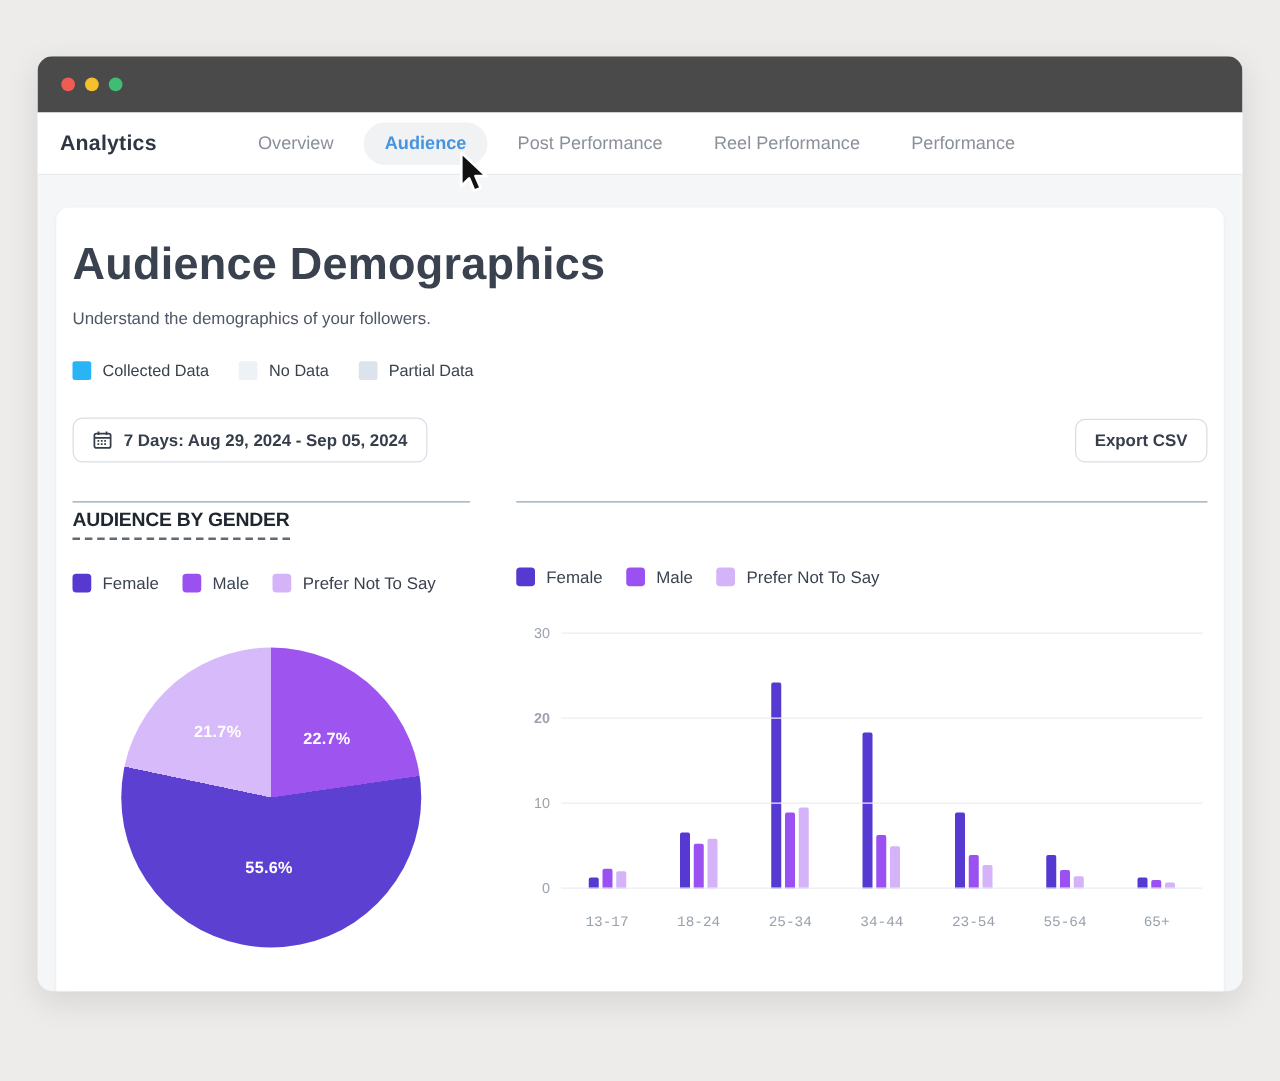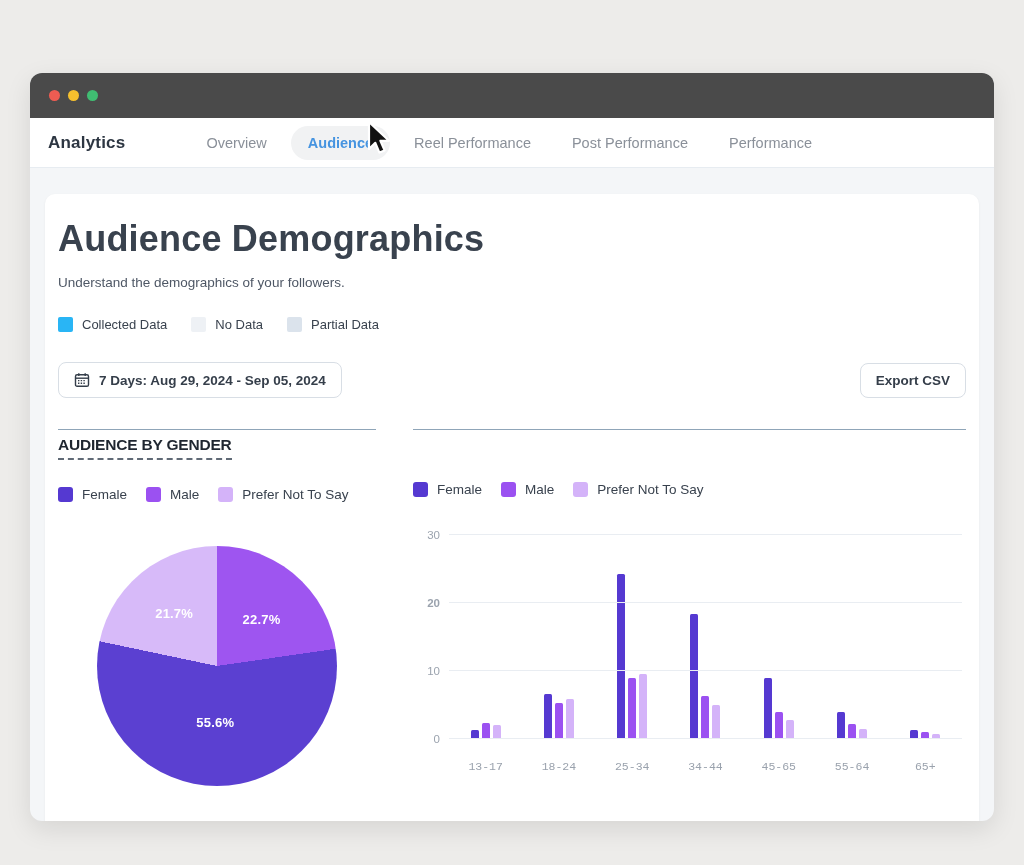--- a/index.html
+++ b/index.html
@@ -11,21 +11,20 @@
     overflow: hidden;
   }
 
   
   .window {
     position: absolute; left: 30px; top: 45px;
     width: 964px; height: 748px;
     border-radius: 12px; overflow: hidden;
     background: #f4f6f8;
     box-shadow: 0 8px 26px rgba(0,0,0,.10);
-    margin-top: 28px;
   }
   .titlebar {
     height: 45px; background: #4a4a4a;
     display: flex; align-items: center; padding-left: 19px; gap: 8px;
   }
   .dot { width: 11px; height: 11px; border-radius: 50%; }
 
   
   .navbar {
     height: 50px; background: #fff; border-bottom: 1px solid #e7ecf1;
@@ -111,22 +110,22 @@
     <span class="dot" style="background: rgb(238, 92, 82);"></span>
     <span class="dot" style="background: rgb(245, 192, 46);"></span>
     <span class="dot" style="background: rgb(64, 189, 114);"></span>
   </div>
 
   <div class="navbar">
     <span class="brand">Analytics</span>
     <div class="tabs">
       <span class="tab">Overview</span>
       <span class="tab active">Audience</span>
+      <span class="tab">Post Performance</span>
       <span class="tab">Reel Performance</span>
-      <span class="tab">Post Performance</span>
       <span class="tab">Performance</span>
     </div>
   </div>
 
   <div class="content">
     <div class="card">
 
       <div class="page-title">Audience Demographics</div>
       <div class="subtitle">Understand the demographics of your followers.</div>
 
@@ -248,21 +247,21 @@
                 <div class="gridline" style="bottom: 66.6667%;"></div>
                 <span class="ylabel" style="bottom: 66.6667%; font-weight: bold;">20</span>
                 <div class="gridline" style="bottom: 100%;"></div>
                 <span class="ylabel" style="bottom: 100%;">30</span>
               </div>
             <div class="xlabels" id="xlabels">
                 <span class="xlabel">13-17</span>
                 <span class="xlabel">18-24</span>
                 <span class="xlabel">25-34</span>
                 <span class="xlabel">34-44</span>
-                <span class="xlabel">45-65</span>
+                <span class="xlabel">23-54</span>
                 <span class="xlabel">55-64</span>
                 <span class="xlabel">65+</span>
               </div>
           </div>
         </div>
 
       </div>
     </div>
   </div>
 </div>

